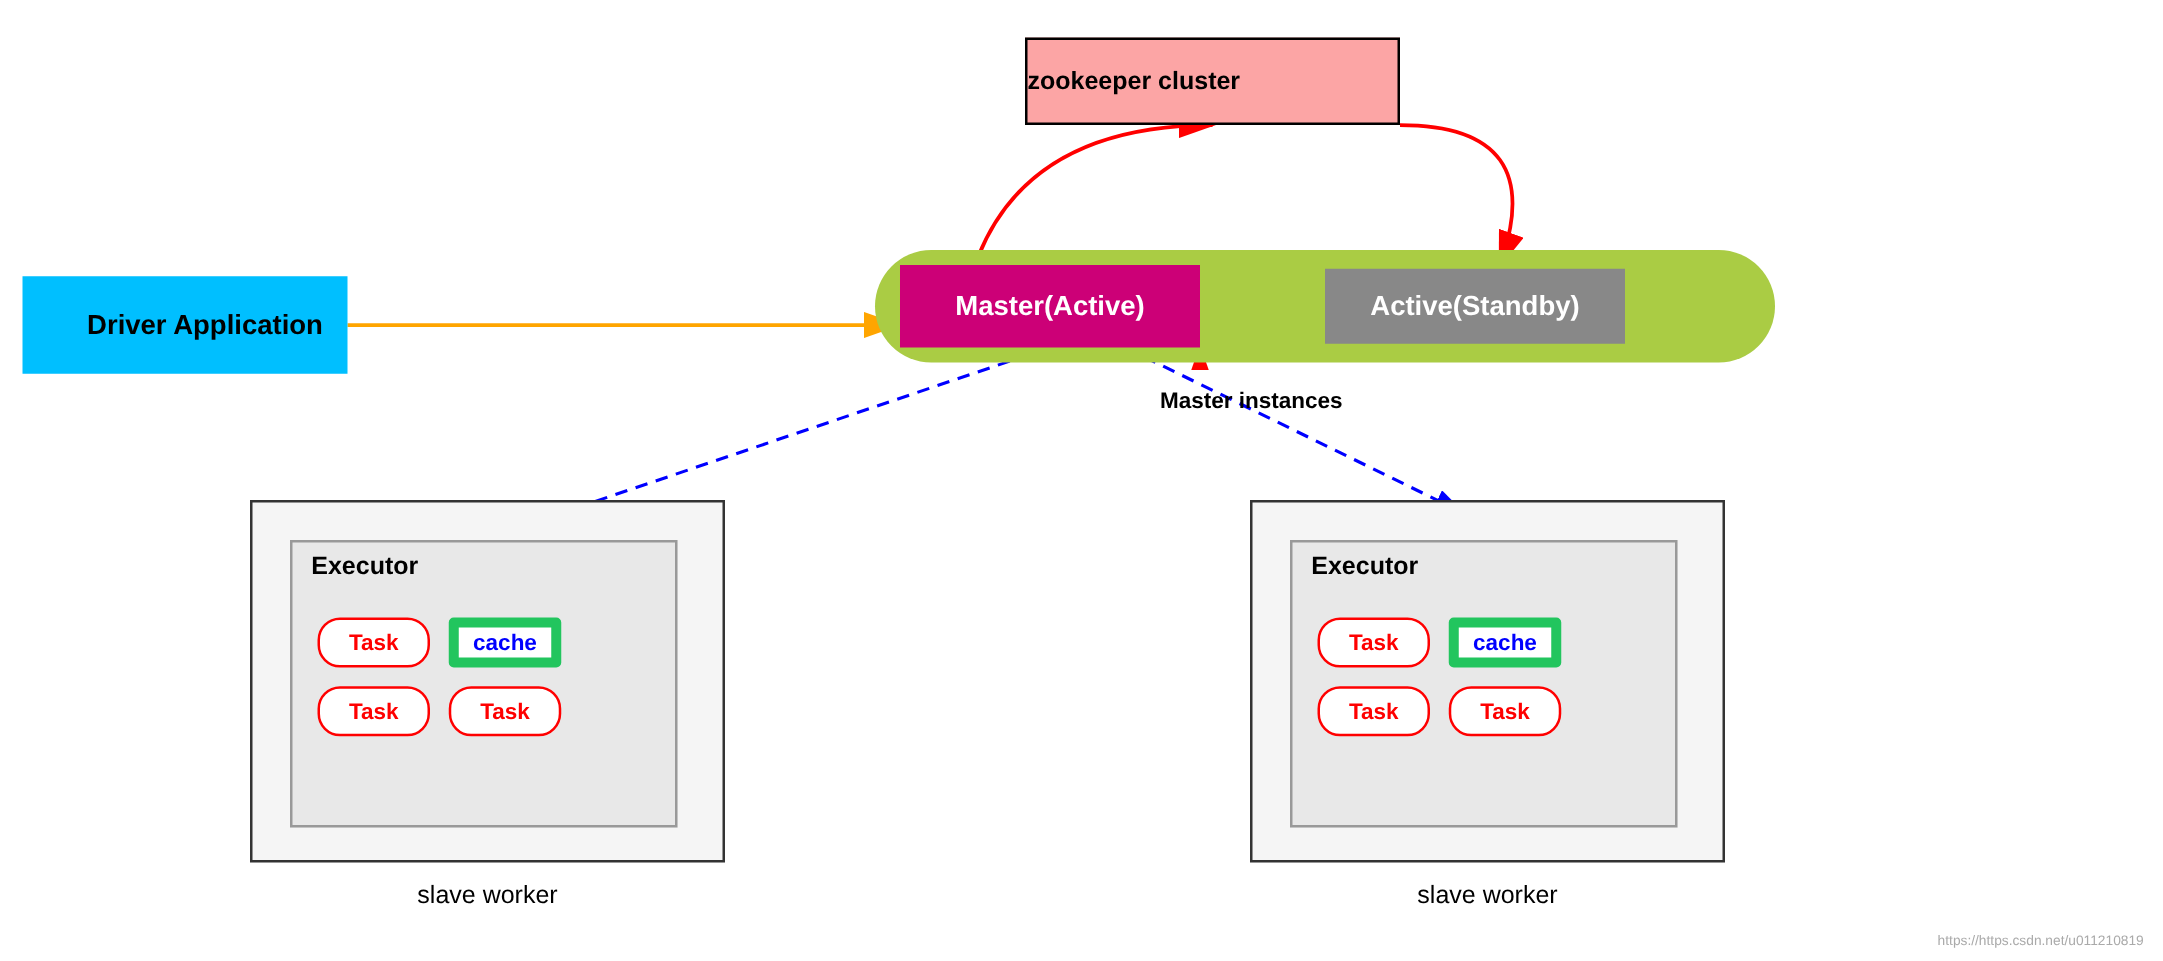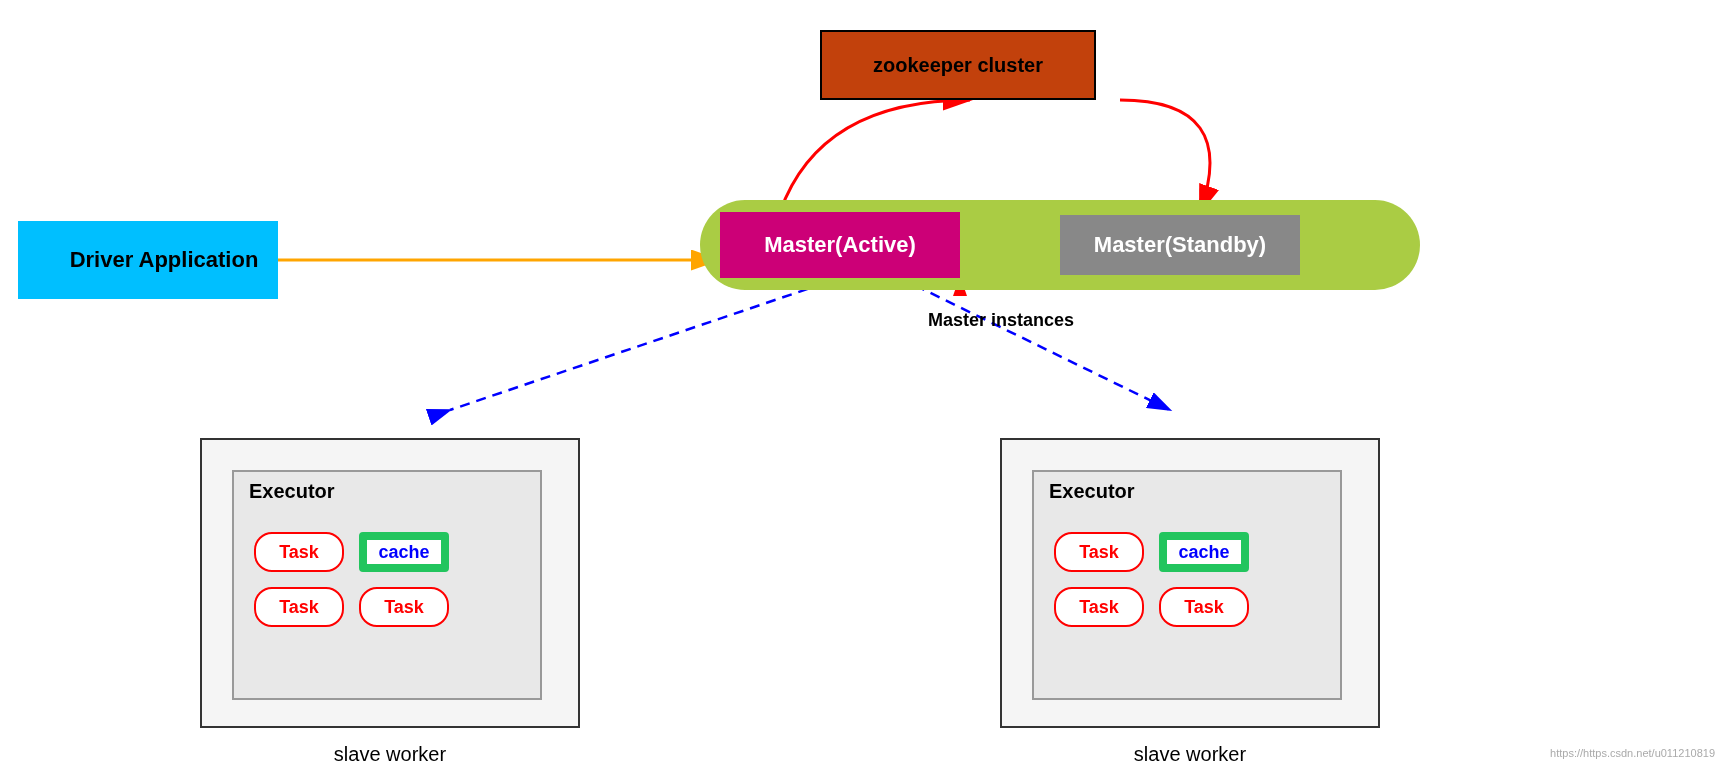--- a/index.html
+++ b/index.html
@@ -34,27 +34,27 @@
       font-weight: bold;
       color: #000;
       padding-left: 32px;
     }
 
     
     .zookeeper {
       position: absolute;
       left: 820px;
       top: 30px;
-      width: 276px;
+      width: 300px;
       height: 70px;
-      background: #c2410c;
+      background: #fca5a5;
       border: 2px solid #000;
       display: flex;
       align-items: center;
-      justify-content: center;
+      justify-content: flex-start;
       font-size: 20px;
       font-weight: bold;
       color: #000;
     }
 
     
     .master-pill {
       position: absolute;
       left: 700px;
       top: 200px;
@@ -106,21 +106,20 @@
       margin-left: 48px;
     }
 
     
     .slave-worker {
       position: absolute;
       width: 380px;
       height: 290px;
       border: 2px solid #333;
       background: #f5f5f5;
-      margin-top: 38px;
     }
 
     .slave-worker-left {
       left: 200px;
       top: 400px;
     }
 
     .slave-worker-right {
       left: 1000px;
       top: 400px;
@@ -257,21 +256,21 @@
   </div>
 
   <div class="master-pill">
   </div>
 
   <div class="master-active">
     <span>Master(Active)</span>
   </div>
 
   <div class="master-standby">
-    <span>Master(Standby)</span>
+    <span>Active(Standby)</span>
   </div>
 
   <div class="master-instances-label">Master instances</div>
 
   <div class="slave-worker slave-worker-left">
     <div class="executor-box">
       <span class="executor-label">Executor</span>
 
       <div class="task-item task-row1-col1">Task</div>
 

